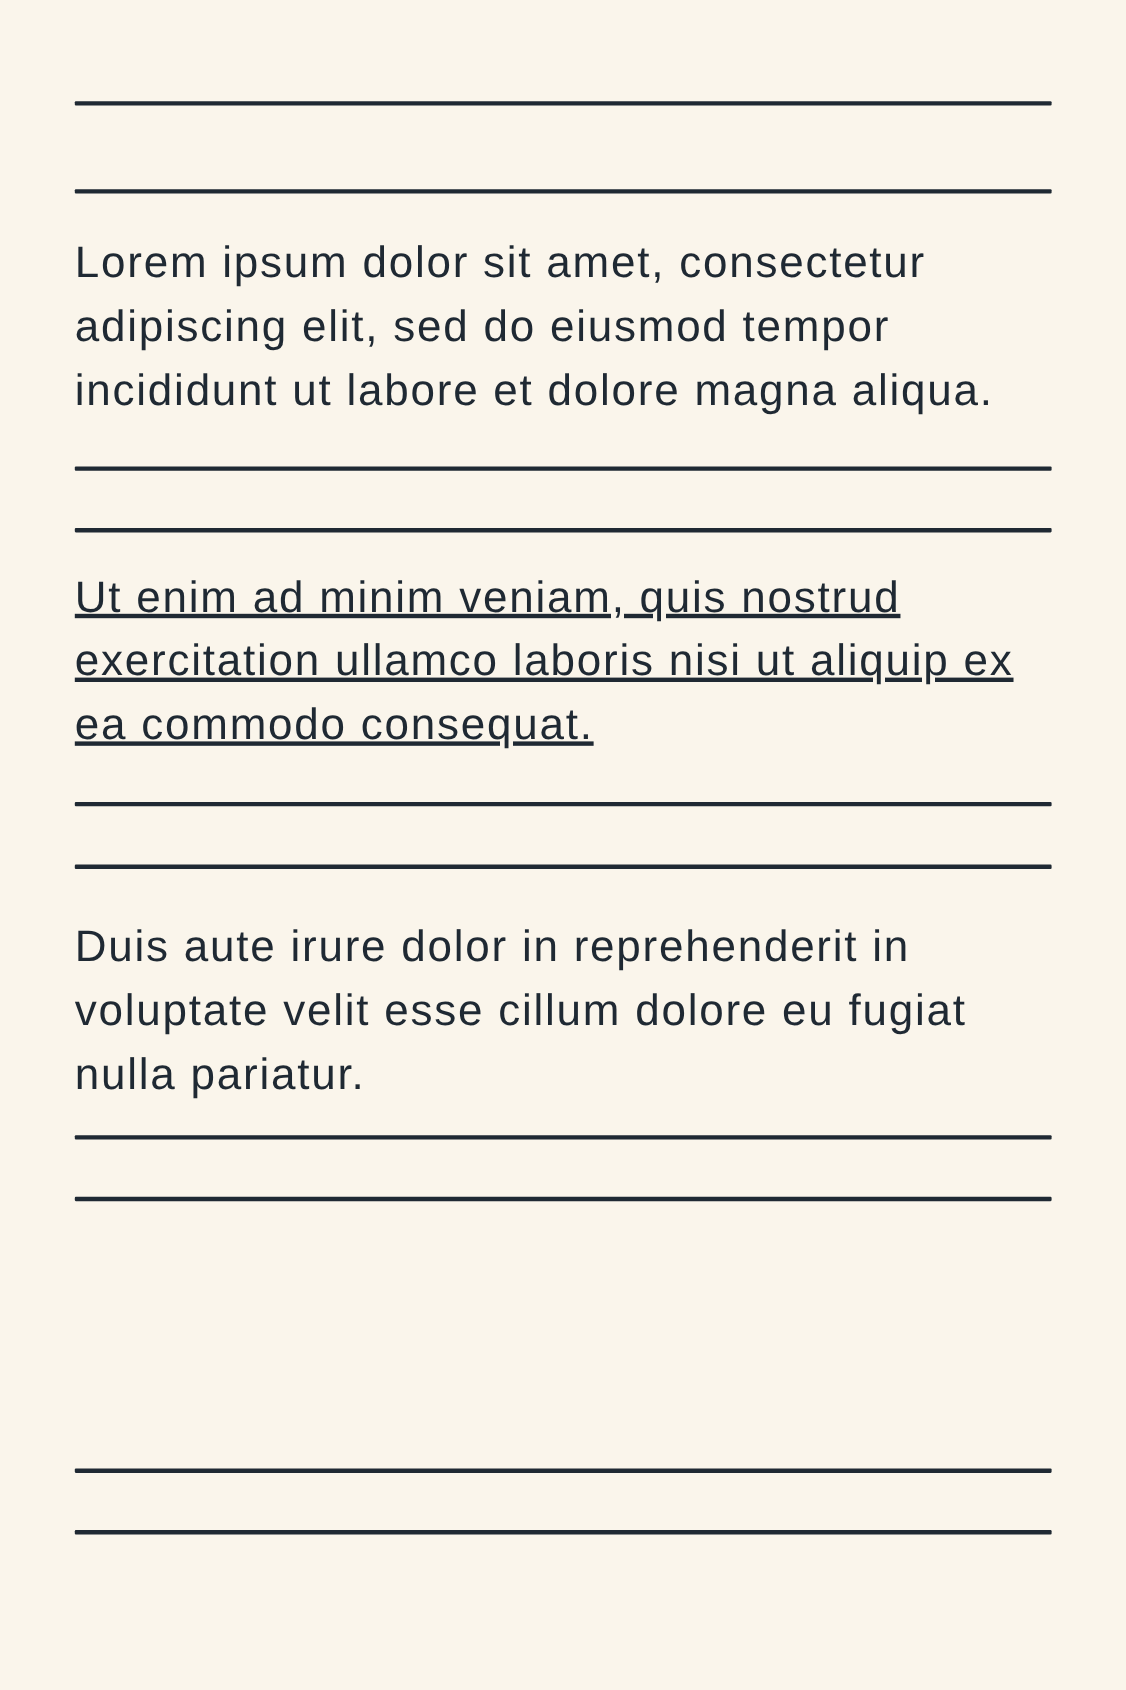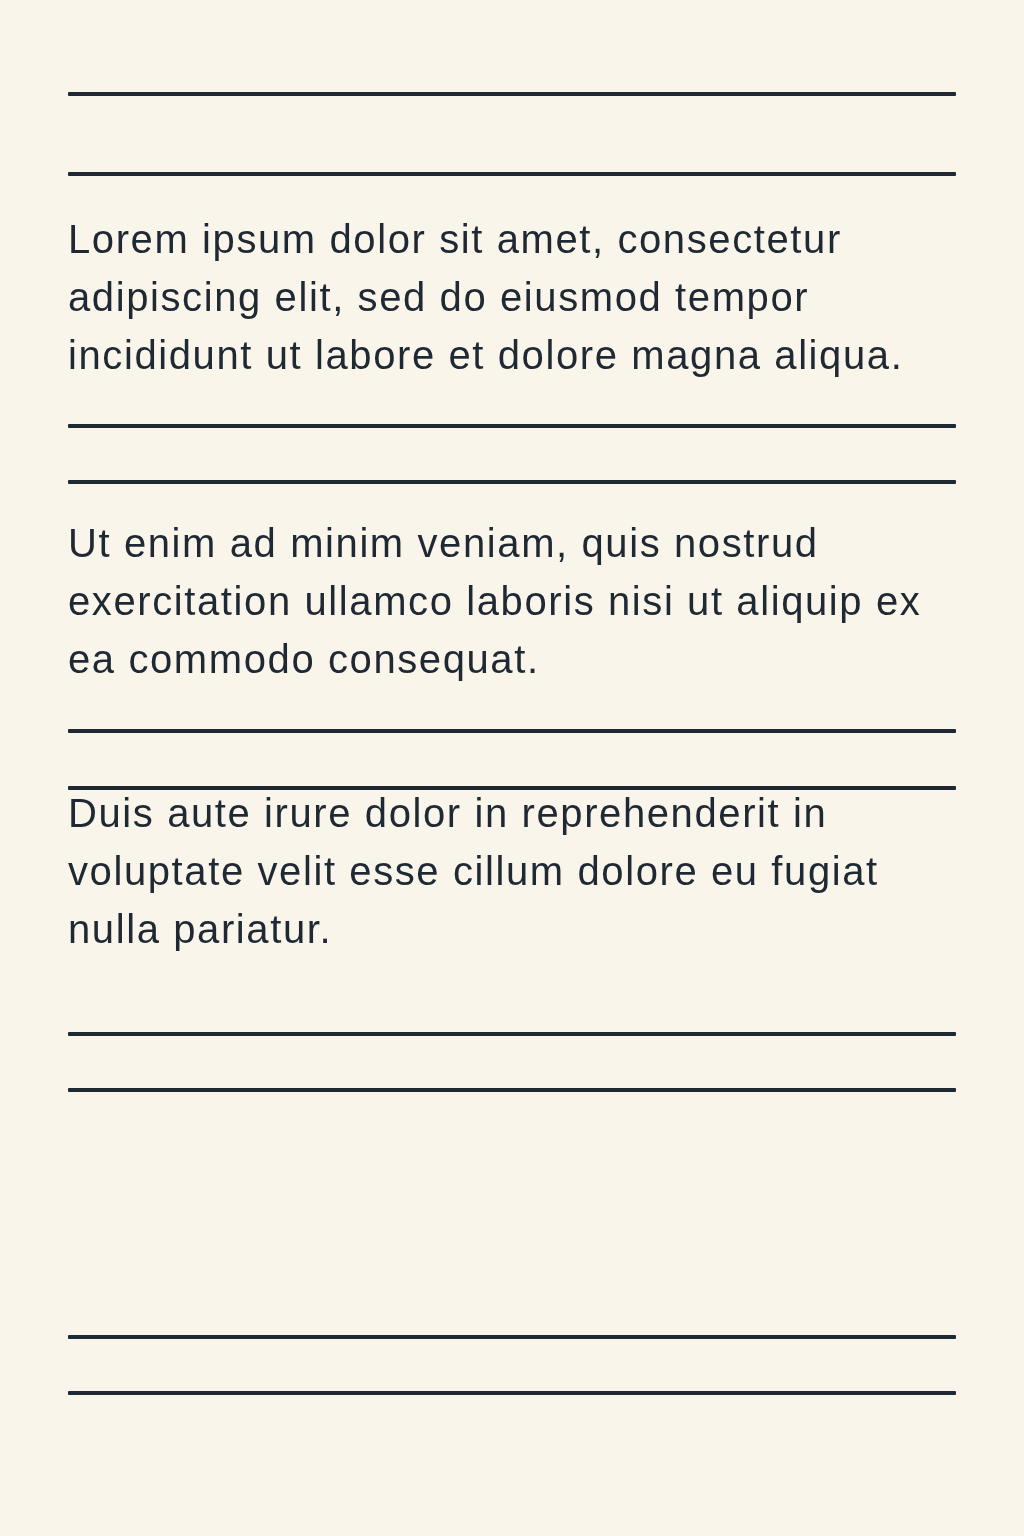--- a/index.html
+++ b/index.html
@@ -47,28 +47,28 @@
   <div class="rule" style="top: 92px;"></div>
   <div class="rule" style="top: 172px;"></div>
 
   <p class="para" style="top: 210px;">Lorem ipsum dolor sit amet, consectetur
 adipiscing elit, sed do eiusmod tempor
 incididunt ut labore et dolore magna aliqua.</p>
 
   <div class="rule" style="top: 424px;"></div>
   <div class="rule" style="top: 480px;"></div>
 
-  <p class="para" style="top: 514px;">Ut enim ad minim veniam, quis nostrud
+  <p class="para" style="top: 514px; text-decoration: underline;">Ut enim ad minim veniam, quis nostrud
 exercitation ullamco laboris nisi ut aliquip ex
 ea commodo consequat.</p>
 
   <div class="rule" style="top: 729px;"></div>
   <div class="rule" style="top: 786px;"></div>
 
-  <p class="para" style="top: 784px;">Duis aute irure dolor in reprehenderit in
+  <p class="para" style="top: 832px;">Duis aute irure dolor in reprehenderit in
 voluptate velit esse cillum dolore eu fugiat
 nulla pariatur.</p>
 
   <div class="rule" style="top: 1032px;"></div>
   <div class="rule" style="top: 1088px;"></div>
 
 
   <div class="rule" style="top: 1335px;"></div>
   <div class="rule" style="top: 1391px;"></div>
 

